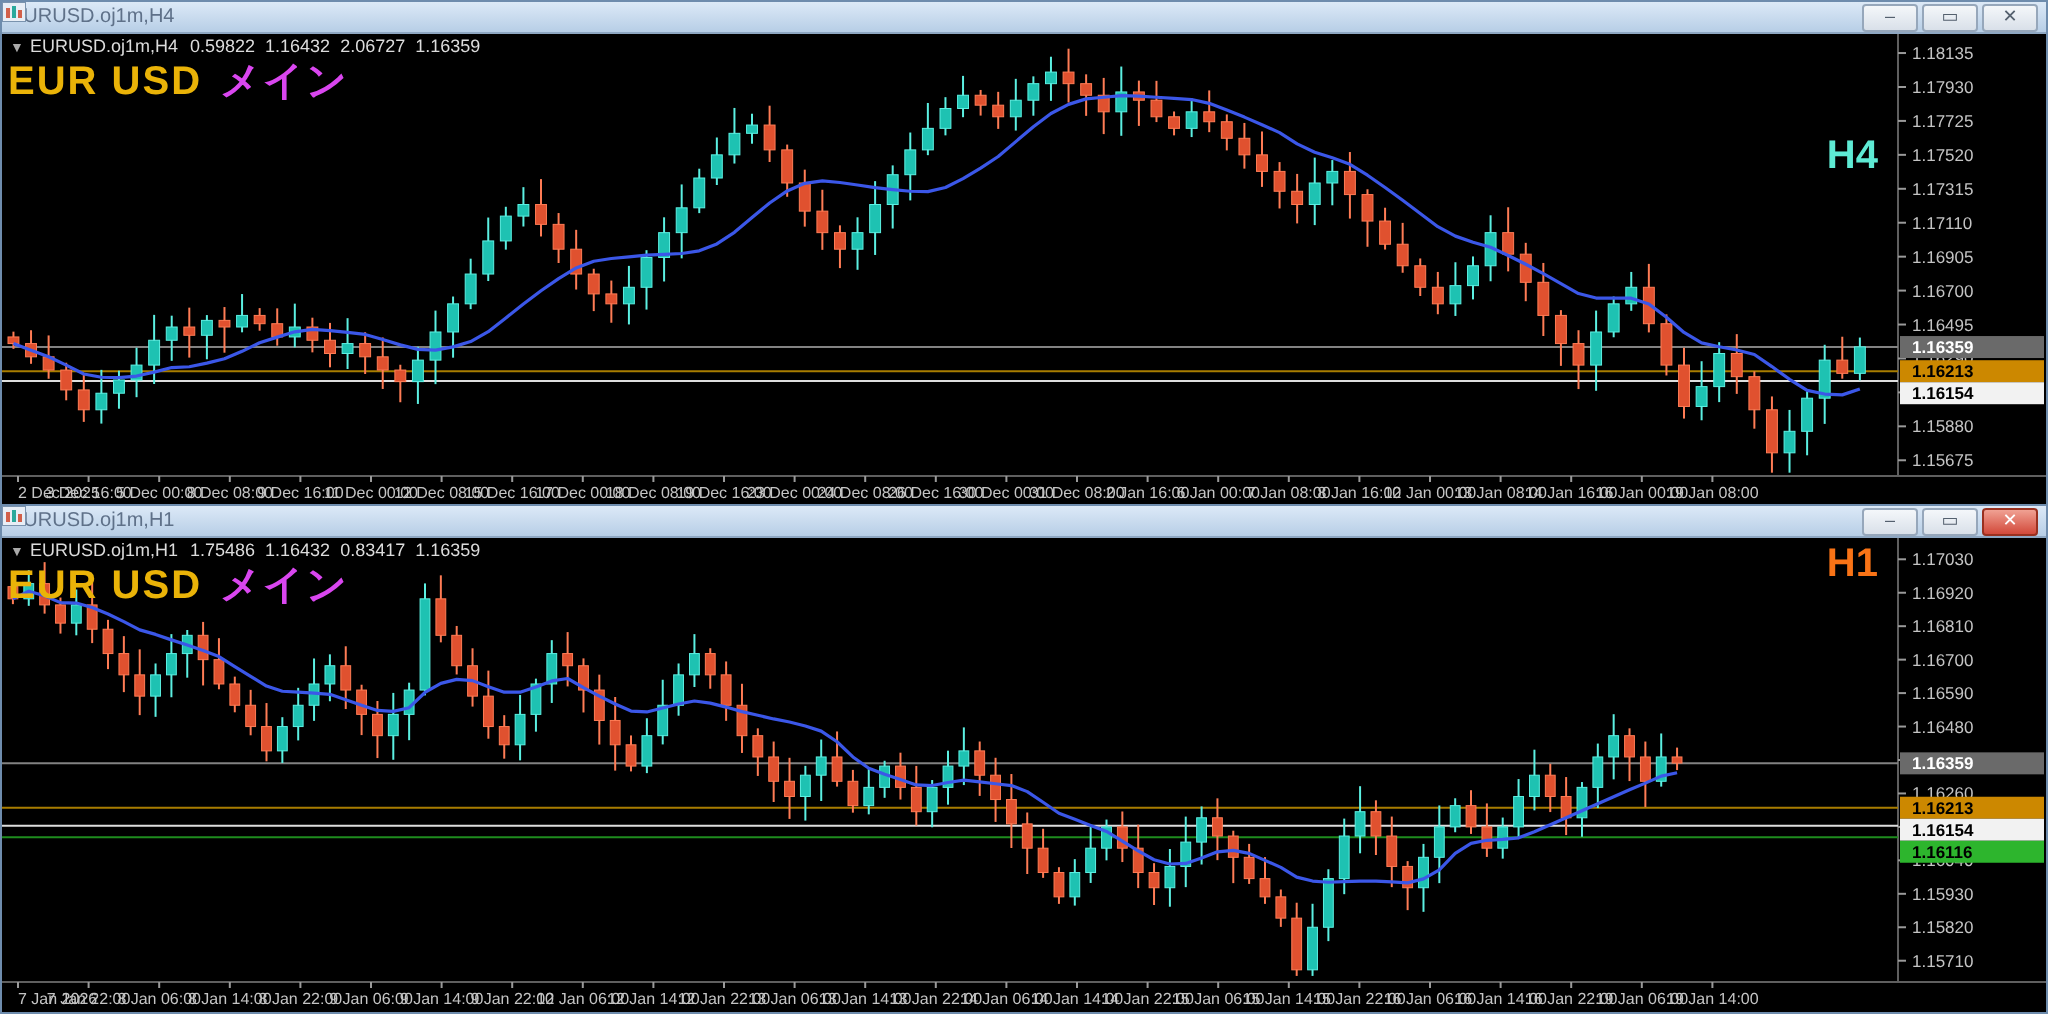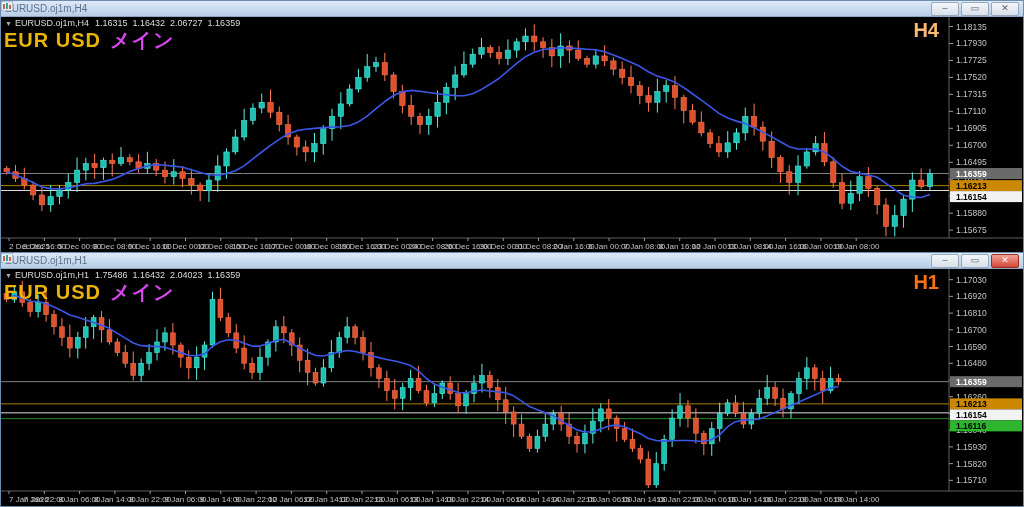--- a/index.html
+++ b/index.html
@@ -38,26 +38,26 @@
     </svg>
     <span class="title-text">EURUSD.oj1m,H4</span>
     <span class="controls">
       <span class="btn">–</span>
       <span class="btn">▭</span>
       <span class="btn">✕</span>
     </span>
   </div>
   <div class="client" style="height:235px;">
     <div class="ohlc">
-      <span class="tri">▼</span><span class="sym">EURUSD.oj1m,H4</span><span class="v">1.16315</span><span class="v">1.16432</span><span class="v">2.06727</span><span class="v">1.16359</span>
+      <span class="tri">▼</span><span class="sym">EURUSD.oj1m,H4</span><span class="v">0.59822</span><span class="v">1.16432</span><span class="v">2.06727</span><span class="v">1.16359</span>
     </div>
     <div class="watermark">
       <span class="pair">EUR USD</span><span class="jp">メイン</span>
     </div>
-    <div class="badge" style="color: #fdba74;">H4</div>
+    <div class="badge" style="color: #5eead4; margin-top: 48px;">H4</div>
     <div class="svg-mount">
         <svg width="1022" height="235">
           <line x1="948" y1="0" x2="948" y2="221" stroke="#5f5f5f"></line>
           <line x1="0" y1="221" x2="1022" y2="221" stroke="#5f5f5f"></line>
           <line x1="0" y1="156.52097378277224" x2="948" y2="156.52097378277224" stroke="#828282" stroke-width="1"></line>
           <line x1="0" y1="168.60561797752703" x2="948" y2="168.60561797752703" stroke="#a87d00" stroke-width="1"></line>
           <line x1="0" y1="173.48913857677869" x2="948" y2="173.48913857677869" stroke="#dedede" stroke-width="1"></line>
           <line x1="5.725660377358491" y1="148.8199101123594" x2="5.725660377358491" y2="157.43477153558177" stroke="#ff7c55" stroke-width="1"></line>
           <rect x="3" y="151.4719101123603" width="5.451320754716981" height="3.3108614232205866" fill="#e0512f" stroke="#ff7c55" stroke-width="0.5"></rect>
           <line x1="14.51811320754717" y1="148.11258971739895" x2="14.51811320754717" y2="164.9064943820213" stroke="#ff7c55" stroke-width="1"></line>
@@ -368,21 +368,21 @@
     </svg>
     <span class="title-text">EURUSD.oj1m,H1</span>
     <span class="controls">
       <span class="btn">–</span>
       <span class="btn">▭</span>
       <span class="btn close-red">✕</span>
     </span>
   </div>
   <div class="client" style="height:236px;">
     <div class="ohlc">
-      <span class="tri">▼</span><span class="sym">EURUSD.oj1m,H1</span><span class="v">1.75486</span><span class="v">1.16432</span><span class="v">2.04023</span><span class="v">1.16359</span>
+      <span class="tri">▼</span><span class="sym">EURUSD.oj1m,H1</span><span class="v">1.75486</span><span class="v">1.16432</span><span class="v">0.83417</span><span class="v">1.16359</span>
     </div>
     <div class="watermark">
       <span class="pair">EUR USD</span><span class="jp">メイン</span>
     </div>
     <div class="badge" style="color: #f97316;">H1</div>
     <div class="svg-mount">
         <svg width="1022" height="236">
           <line x1="948" y1="0" x2="948" y2="222" stroke="#5f5f5f"></line>
           <line x1="0" y1="222" x2="1022" y2="222" stroke="#5f5f5f"></line>
           <line x1="0" y1="112.67260273972855" x2="948" y2="112.67260273972855" stroke="#828282" stroke-width="1"></line>

